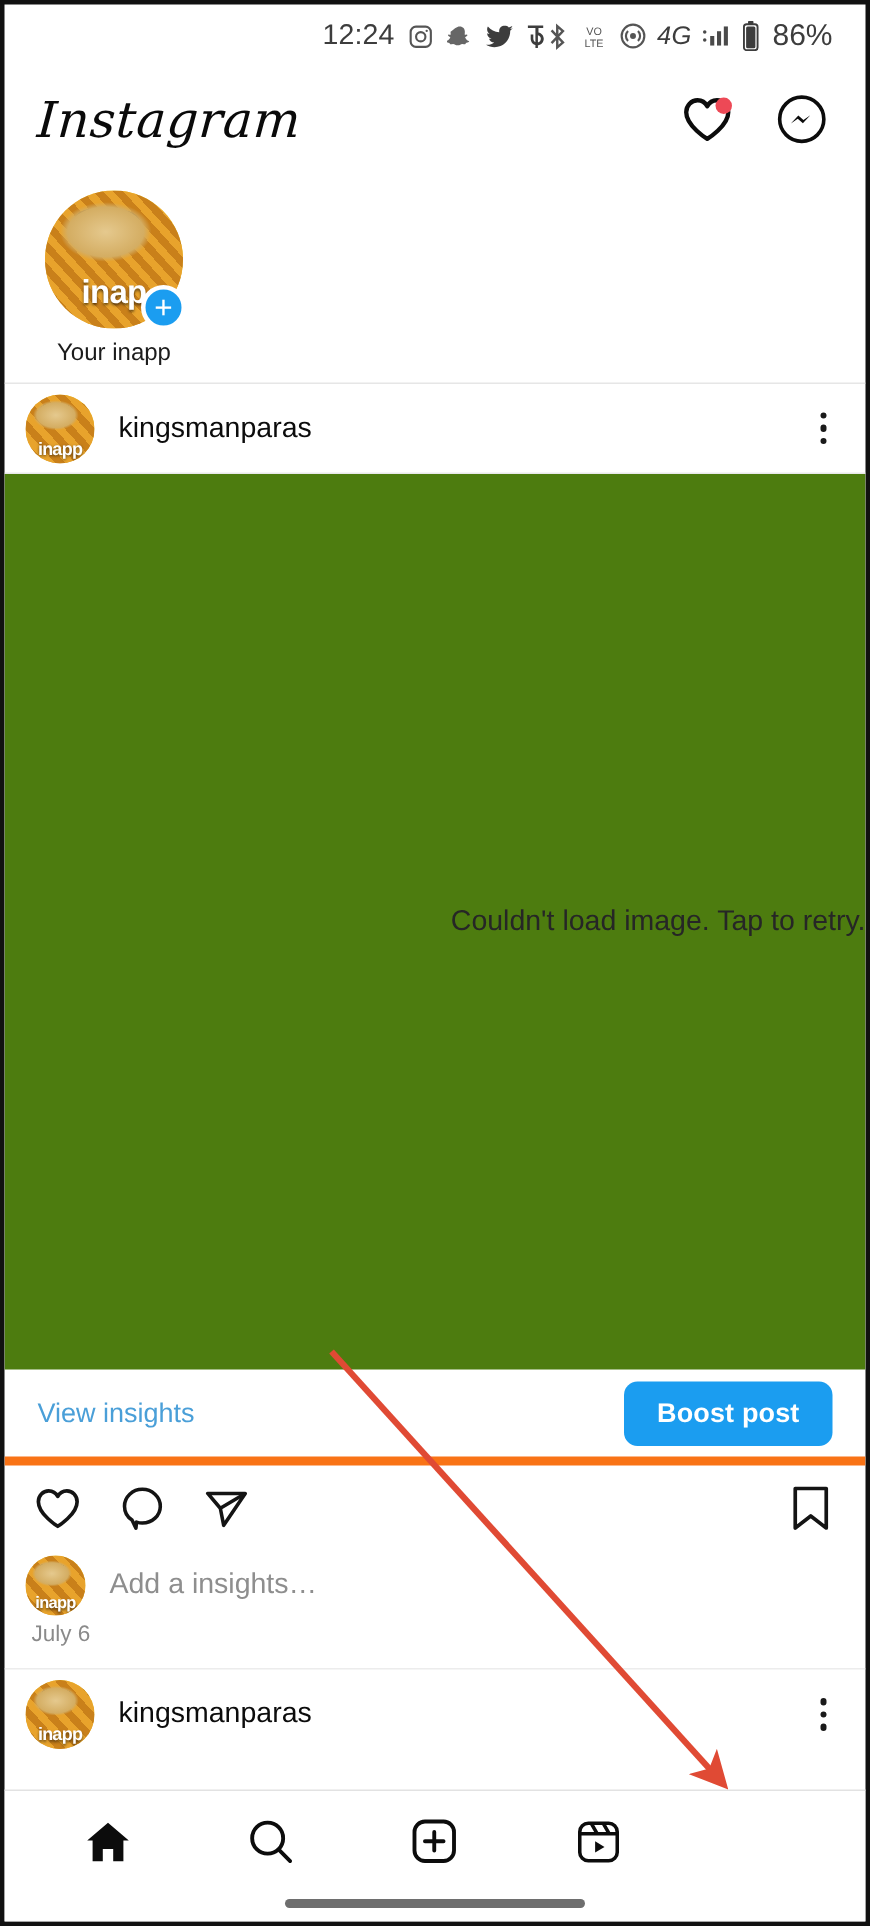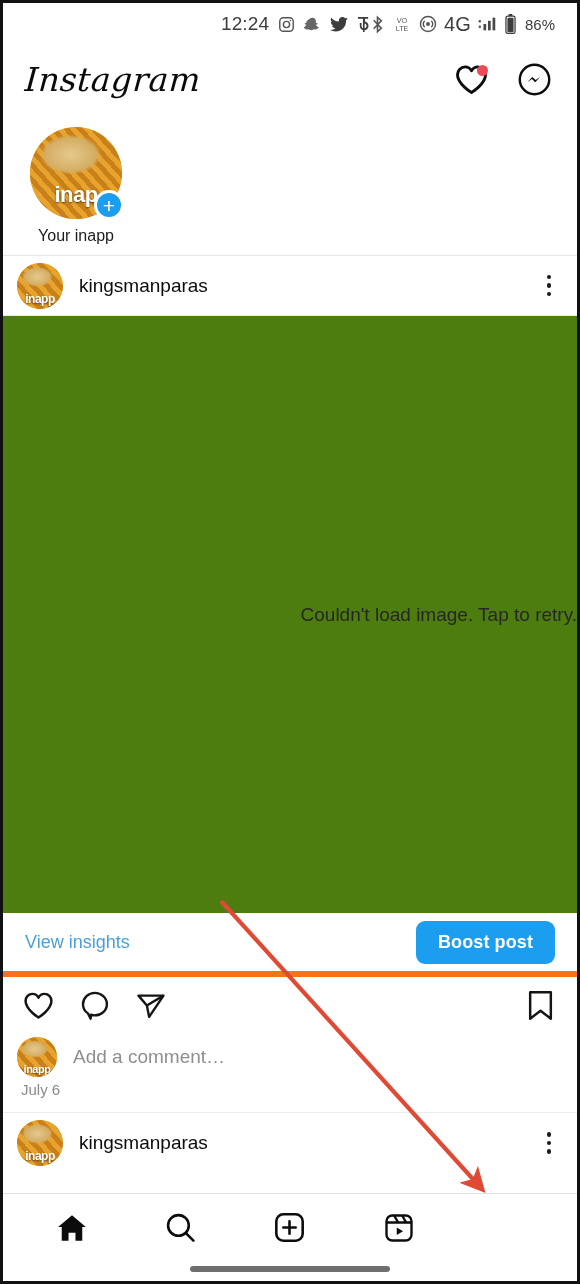--- a/index.html
+++ b/index.html
@@ -21,21 +21,21 @@
   .statusbar {
     height:42px;
     display:flex; align-items:center; justify-content:flex-end;
     padding:0 22px 0 24px;
     color:#4a4a4a;
   }
   .sb-left { display:flex; align-items:center; gap:9px; }
   .sb-time { font-size:19px; color:#3d3d3d; letter-spacing:.1px; }
   .sb-right { display:flex; align-items:center; gap:7px; }
   .sb-ico { display:block; }
-  .sb-batt-text { font-size:15px; color:#3d3d3d; margin-left:2px; }
+  .sb-batt-text { font-size:20px; color:#3d3d3d; margin-left:2px; }
 
   
   .appbar {
     height:68px;
     display:flex; align-items:center; justify-content:space-between;
     padding:0 26px 0 22px;
   }
   .logo {
     font-family:"DejaVu Serif", serif;
     font-size:33px; font-style:italic; font-weight:400;
@@ -196,21 +196,21 @@
       </svg>
       <svg class="sb-ico" width="20" height="18" viewBox="0 0 22 20" fill="#555">
         <text x="11" y="9" font-size="8" text-anchor="middle" fill="#555" font-family="Liberation Sans, sans-serif">VO</text>
         <text x="11" y="18" font-size="8" text-anchor="middle" fill="#555" font-family="Liberation Sans, sans-serif">LTE</text>
       </svg>
       <svg class="sb-ico" width="18" height="18" viewBox="0 0 20 20" fill="none" stroke="#555" stroke-width="1.6">
         <circle cx="10" cy="10" r="8.4"></circle>
           <circle cx="10" cy="10" r="2.2" fill="#555" stroke="none"></circle>
         <path d="M6.3 6.3a5.2 5.2 0 000 7.4M13.7 6.3a5.2 5.2 0 010 7.4"></path>
       </svg>
-      <span class="sb-time" style="font-size:20px;">4G</span>
+      <span class="sb-time" style="font-size:17px;font-style:italic;">4G</span>
       <svg class="sb-ico" width="20" height="18" viewBox="0 0 22 18" fill="#4a4a4a">
         <circle cx="2" cy="6" r="1.3"></circle>
           <circle cx="2" cy="12" r="1.3"></circle>
         <rect x="6" y="9" width="3" height="7"></rect>
           <rect x="11" y="5.5" width="3" height="10.5"></rect>
           <rect x="16" y="2" width="3" height="14"></rect>
       </svg>
       <svg class="sb-ico" width="11" height="20" viewBox="0 0 12 22" fill="#3d3d3d">
         <rect x="4" y="0" width="4" height="2.2" rx=".6"></rect>
         <rect x="1" y="2.4" width="10" height="19" rx="2" fill="none" stroke="#3d3d3d" stroke-width="1.4"></rect>
@@ -288,21 +288,21 @@
       <div class="spacer"></div>
       <svg width="29" height="31" viewBox="0 0 22 24" fill="none" stroke="#141414" stroke-width="1.9" stroke-linejoin="round">
         <path d="M3 1.8h16v20.4l-8-6.2-8 6.2z"></path>
       </svg>
     </div>
 
     <div class="comment-row">
       <div class="avatar ca">
         <span class="avatar-text">inapp</span>
       </div>
-      <div class="comment-ph">Add a comment…</div>
+      <div class="comment-ph">Add a insights…</div>
     </div>
     <div class="post-date">July 6</div>
   </div>
 
   <div class="post2">
     <div class="post-header" style="border-bottom:none;">
       <div class="avatar pa">
         <span class="avatar-text">inapp</span>
       </div>
       <div class="post-user">kingsmanparas</div>

